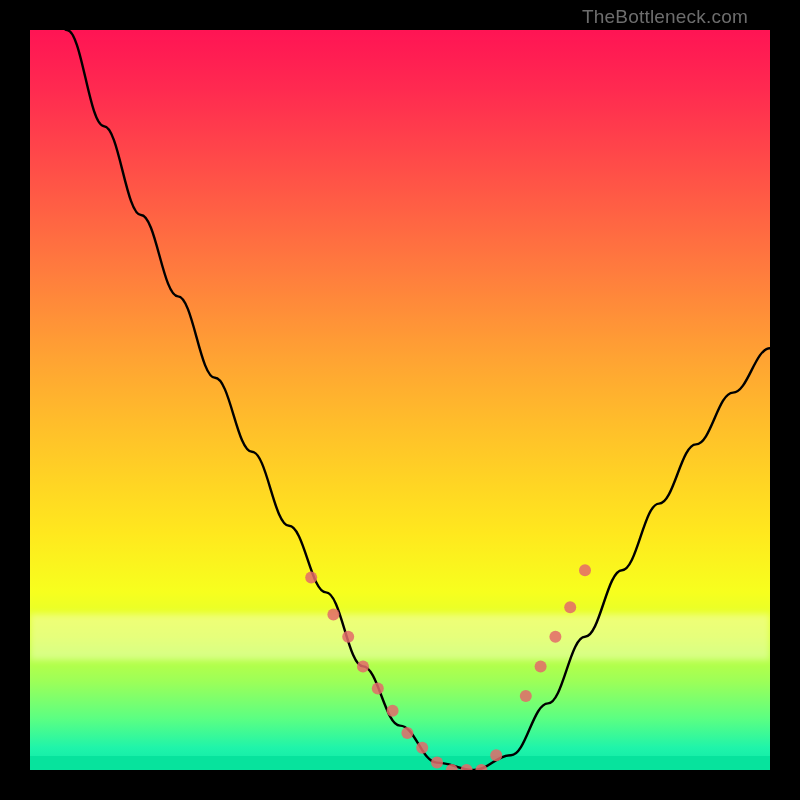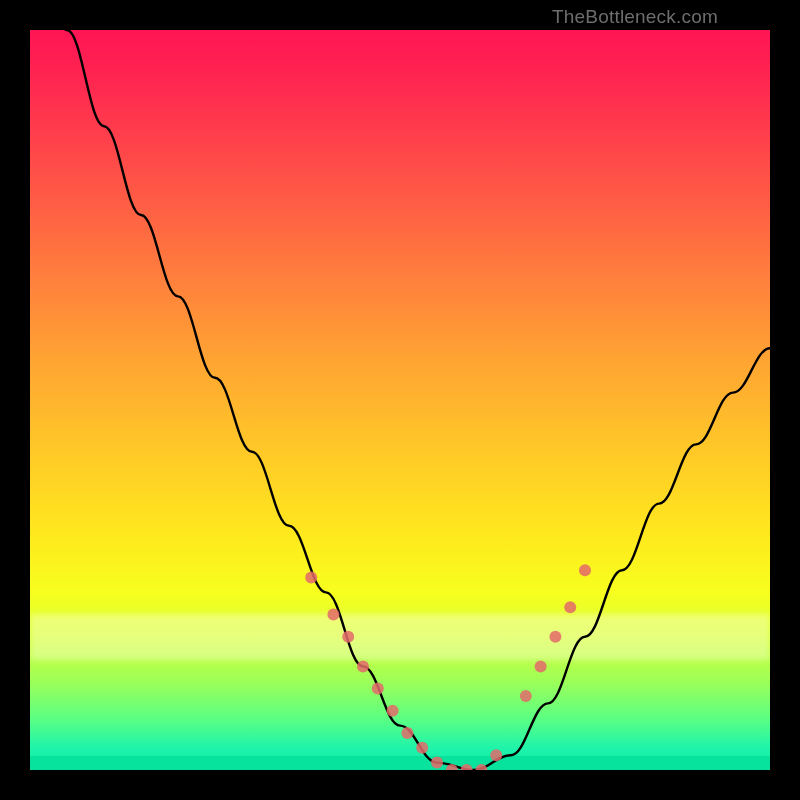--- a/index.html
+++ b/index.html
@@ -11,20 +11,21 @@
     overflow: hidden;
     font-family: Arial, Helvetica, sans-serif;
   }
   .frame {
     position: absolute;
     left: 0;
     top: 0;
     width: 728px;
     height: 800px;
     background: #000;
+    padding-left: 30px;
   }
   .plot {
     position: absolute;
     left: 30px;
     top: 30px;
     width: 740px;
     height: 740px;
     overflow: hidden;
   }
   .gradient-bg {

